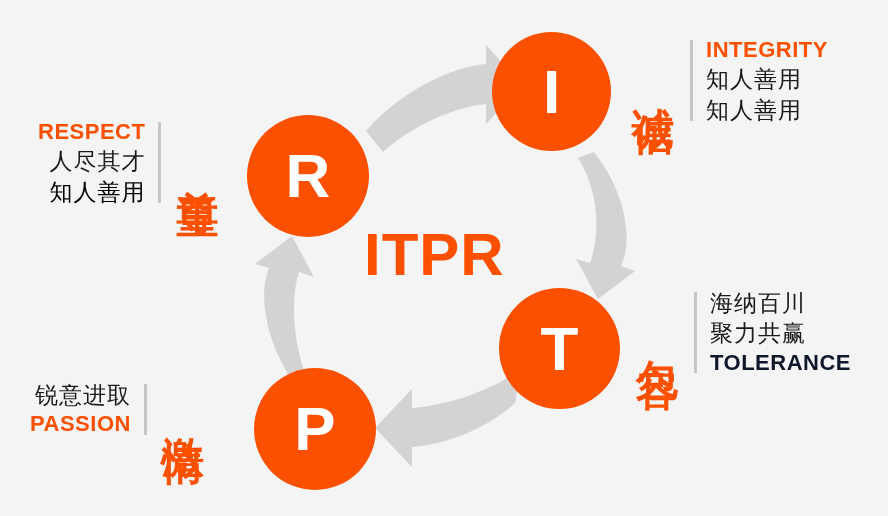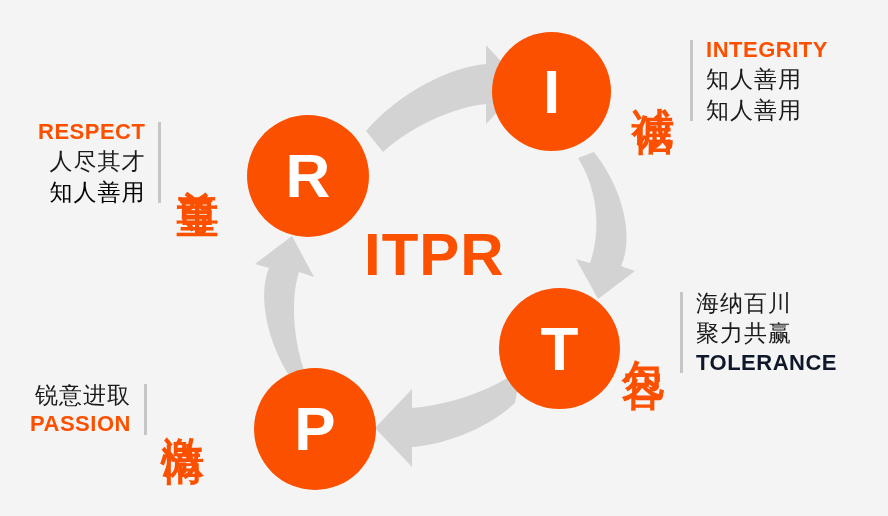--- a/index.html
+++ b/index.html
@@ -103,21 +103,21 @@
     line-height: 1.32;
     letter-spacing: 1px;
     font-family: "DejaVu Sans", "Liberation Sans", sans-serif;
   }
   .align-right { text-align: right; align-items: flex-end; }
   .align-left  { text-align: left;  align-items: flex-start; }
 
   
   #block-respect  { left: 38px;  top: 118px; }
   #block-integrity{ left: 630px; top: 36px;  }
-  #block-tolerance{ left: 620px; top: 288px; }
+  #block-tolerance{ left: 634px; top: 288px; }
   #block-passion  { left: 30px;  top: 380px; }
 </style>
 </head>
 <body>
 
 <div id="stage" style="background: rgb(244, 244, 244);">
 
   <svg id="arrows" viewBox="0 0 888 516">
 
     <path class="arrow-shape" d="M 366 131

